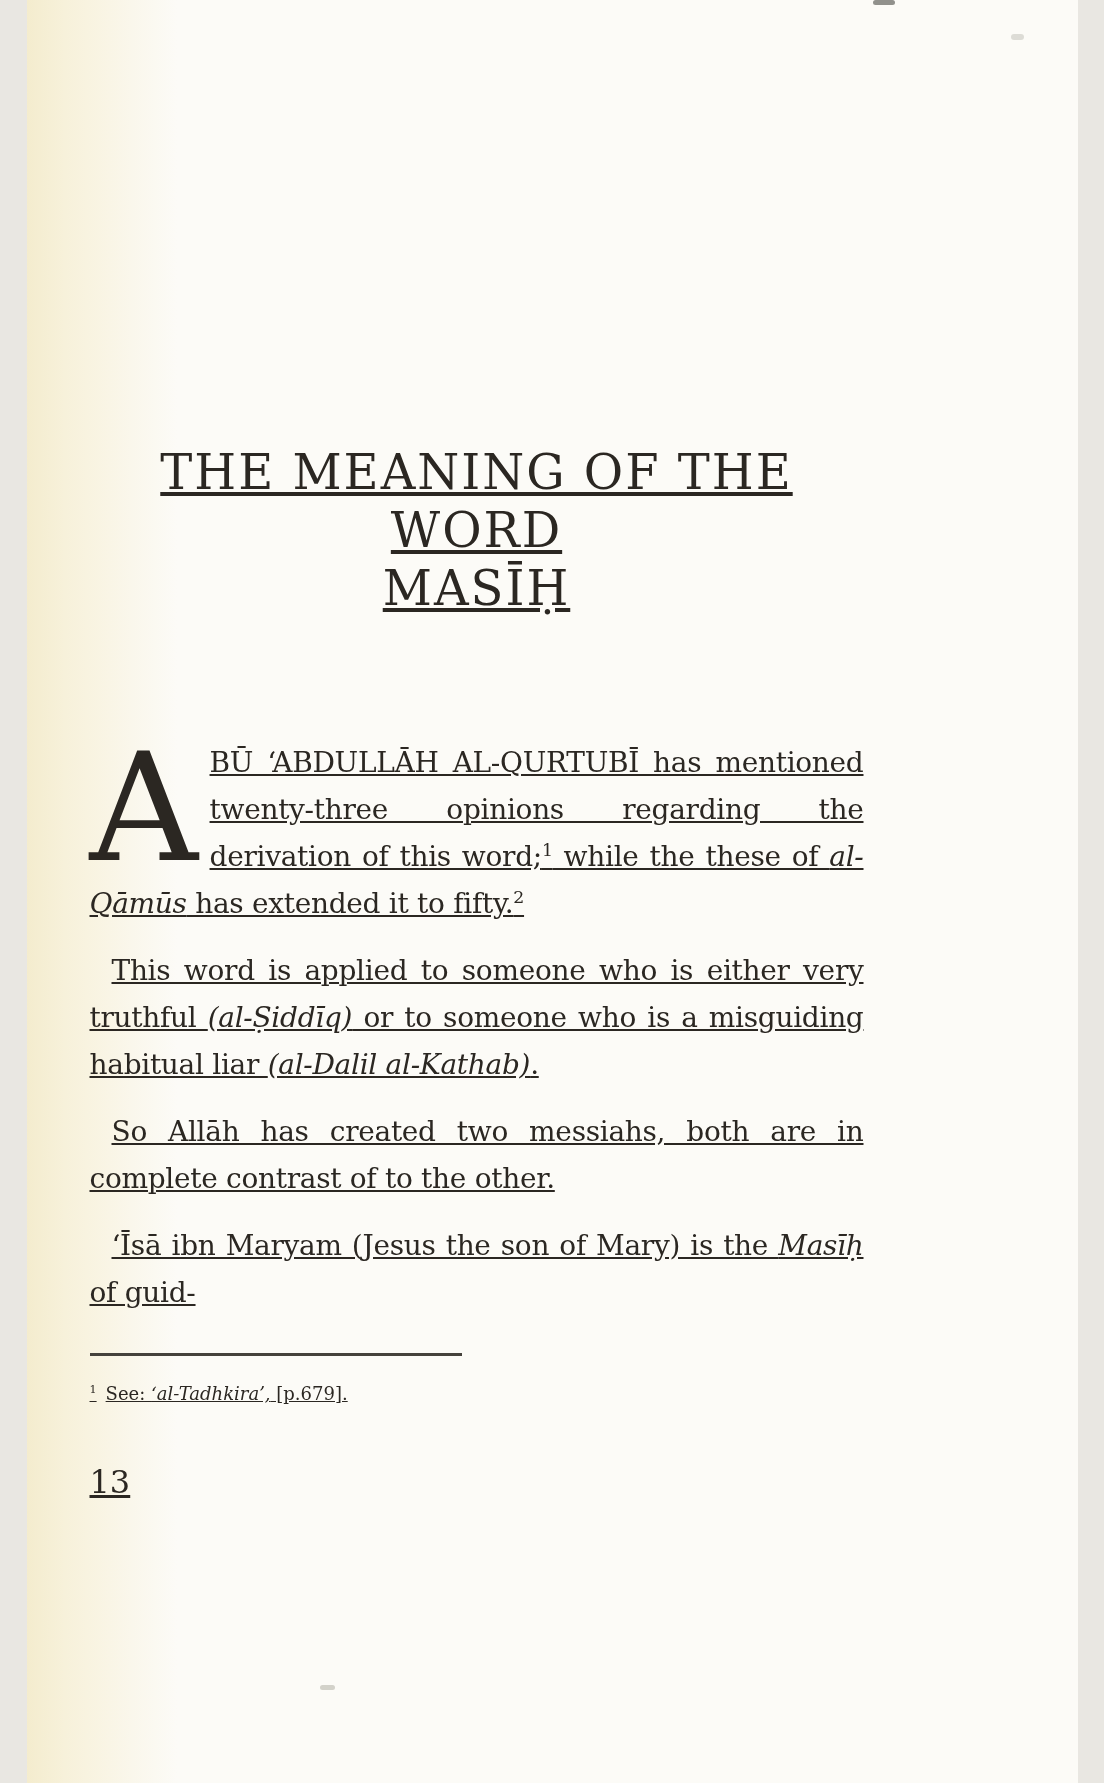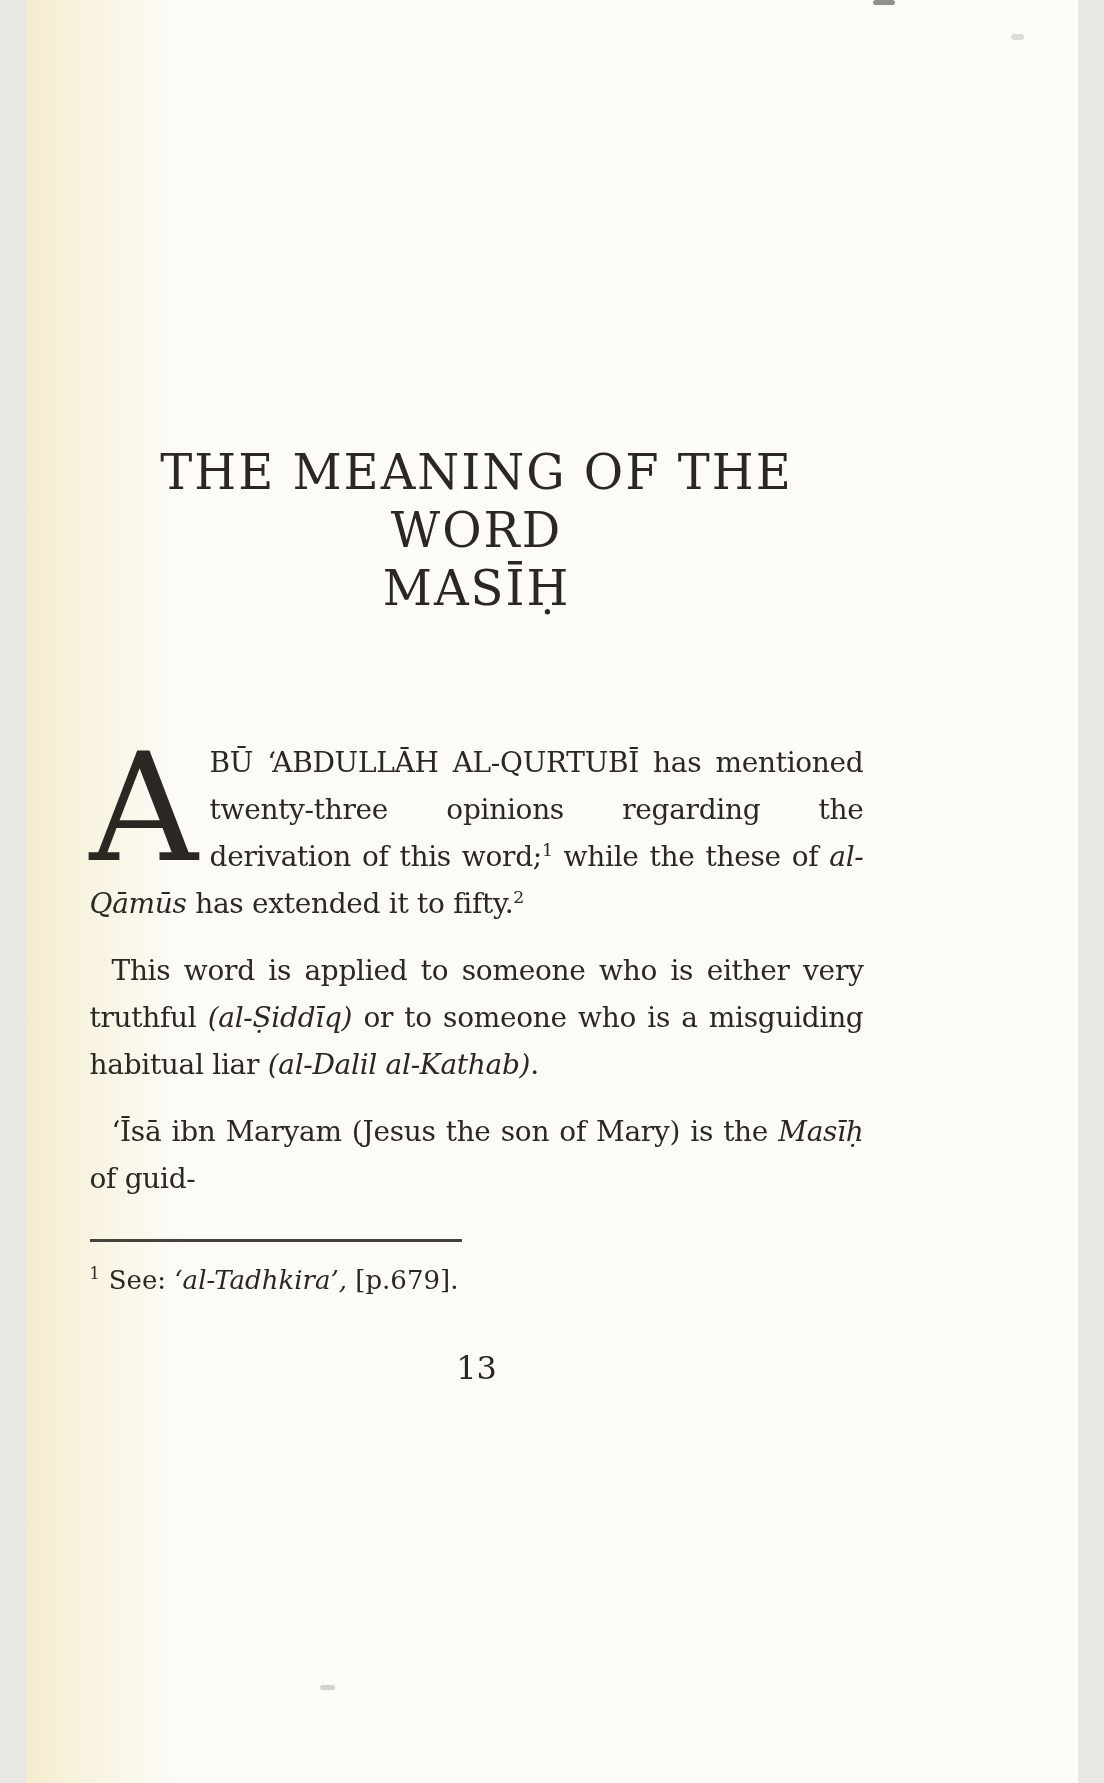--- a/index.html
+++ b/index.html
@@ -7,20 +7,21 @@
 
   .page {
     position: relative;
     width: 1051px;
     height: 1783px;
     margin: 0 auto;
     background: var(--paper, #fcfbf7);
     overflow: hidden;
     font-family: "DejaVu Serif", "Liberation Serif", serif;
     color: var(--ink, #2b2722);
+    text-decoration: underline;
   }
 
   .cream-edge {
     position: absolute;
     left: 0; top: 0; bottom: 0;
     width: 150px;
     background: linear-gradient(90deg,
       var(--cream, #f4ecce) 0%,
       #f7f1da 25%,
       rgba(250, 247, 238, 0) 100%);
@@ -68,34 +69,34 @@
   sup { font-size: 62%; line-height: 0; vertical-align: super; }
 
   .footnote-rule {
     margin: 37px 0 19px 0;
     width: 372px;
     height: 3px;
     background: var(--rule, #45423c);
   }
 
   .footnote {
-    font-size: 26px;
+    font-size: 18px;
     line-height: 38px;
     text-align: justify;
     hyphens: manual;
     margin: 0;
   }
   .footnote + .footnote { margin-top: 32px; }
   .fn-marker { margin-right: 9px; }
 
   .page-number {
     margin-top: 49px;
     font-size: 32px;
     line-height: 40px;
-    text-align: center;
+    text-align: left;
   }
 
   
   .para.first::after { content: ""; display: block; clear: both; }
 </style>
 </head>
 <body>
 
 <div class="page">
   <div class="cream-edge"></div>
@@ -108,20 +109,21 @@
     <h1 class="title">
       <span class="tline">THE MEANING OF THE WORD</span>
       <span class="tline">MASĪḤ</span>
     </h1>
 
     <p class="para first"><span class="dropcap">A</span><span><span>BŪ ‘ABDULLĀH AL-QURTUBĪ has mentioned twenty-three opinions regarding the derivation of this word;</span><sup>1</sup><span> while the these of </span><i>al-Qāmūs</i><span> has extended it to fifty.</span><sup>2</sup></span></p>
 
     <p class="para indent"><span>This word is applied to someone who is either very truthful </span><i>(al-Ṣiddīq)</i><span> or to someone who is a misguiding habitual liar </span><i>(al-Dalil al-Kathab)</i><span>.</span></p>
 
 
+    <p class="para indent"><span>So Allāh has created two messiahs, both are in complete con­trast of to the other.</span></p>
 
     <p class="para indent"><span>‘Īsā ibn Maryam (Jesus the son of Mary) is the </span><i>Masīḥ</i><span> of guid-</span></p>
 
     <div class="footnote-rule"></div>
 
     <div class="footnote"><sup class="fn-marker">1</sup><span class="fn-text"><span>See: </span><i>‘al-Tadhkira’,</i><span> [p.679].</span></span></div>
 
 
     <div class="page-number">13</div>
 

